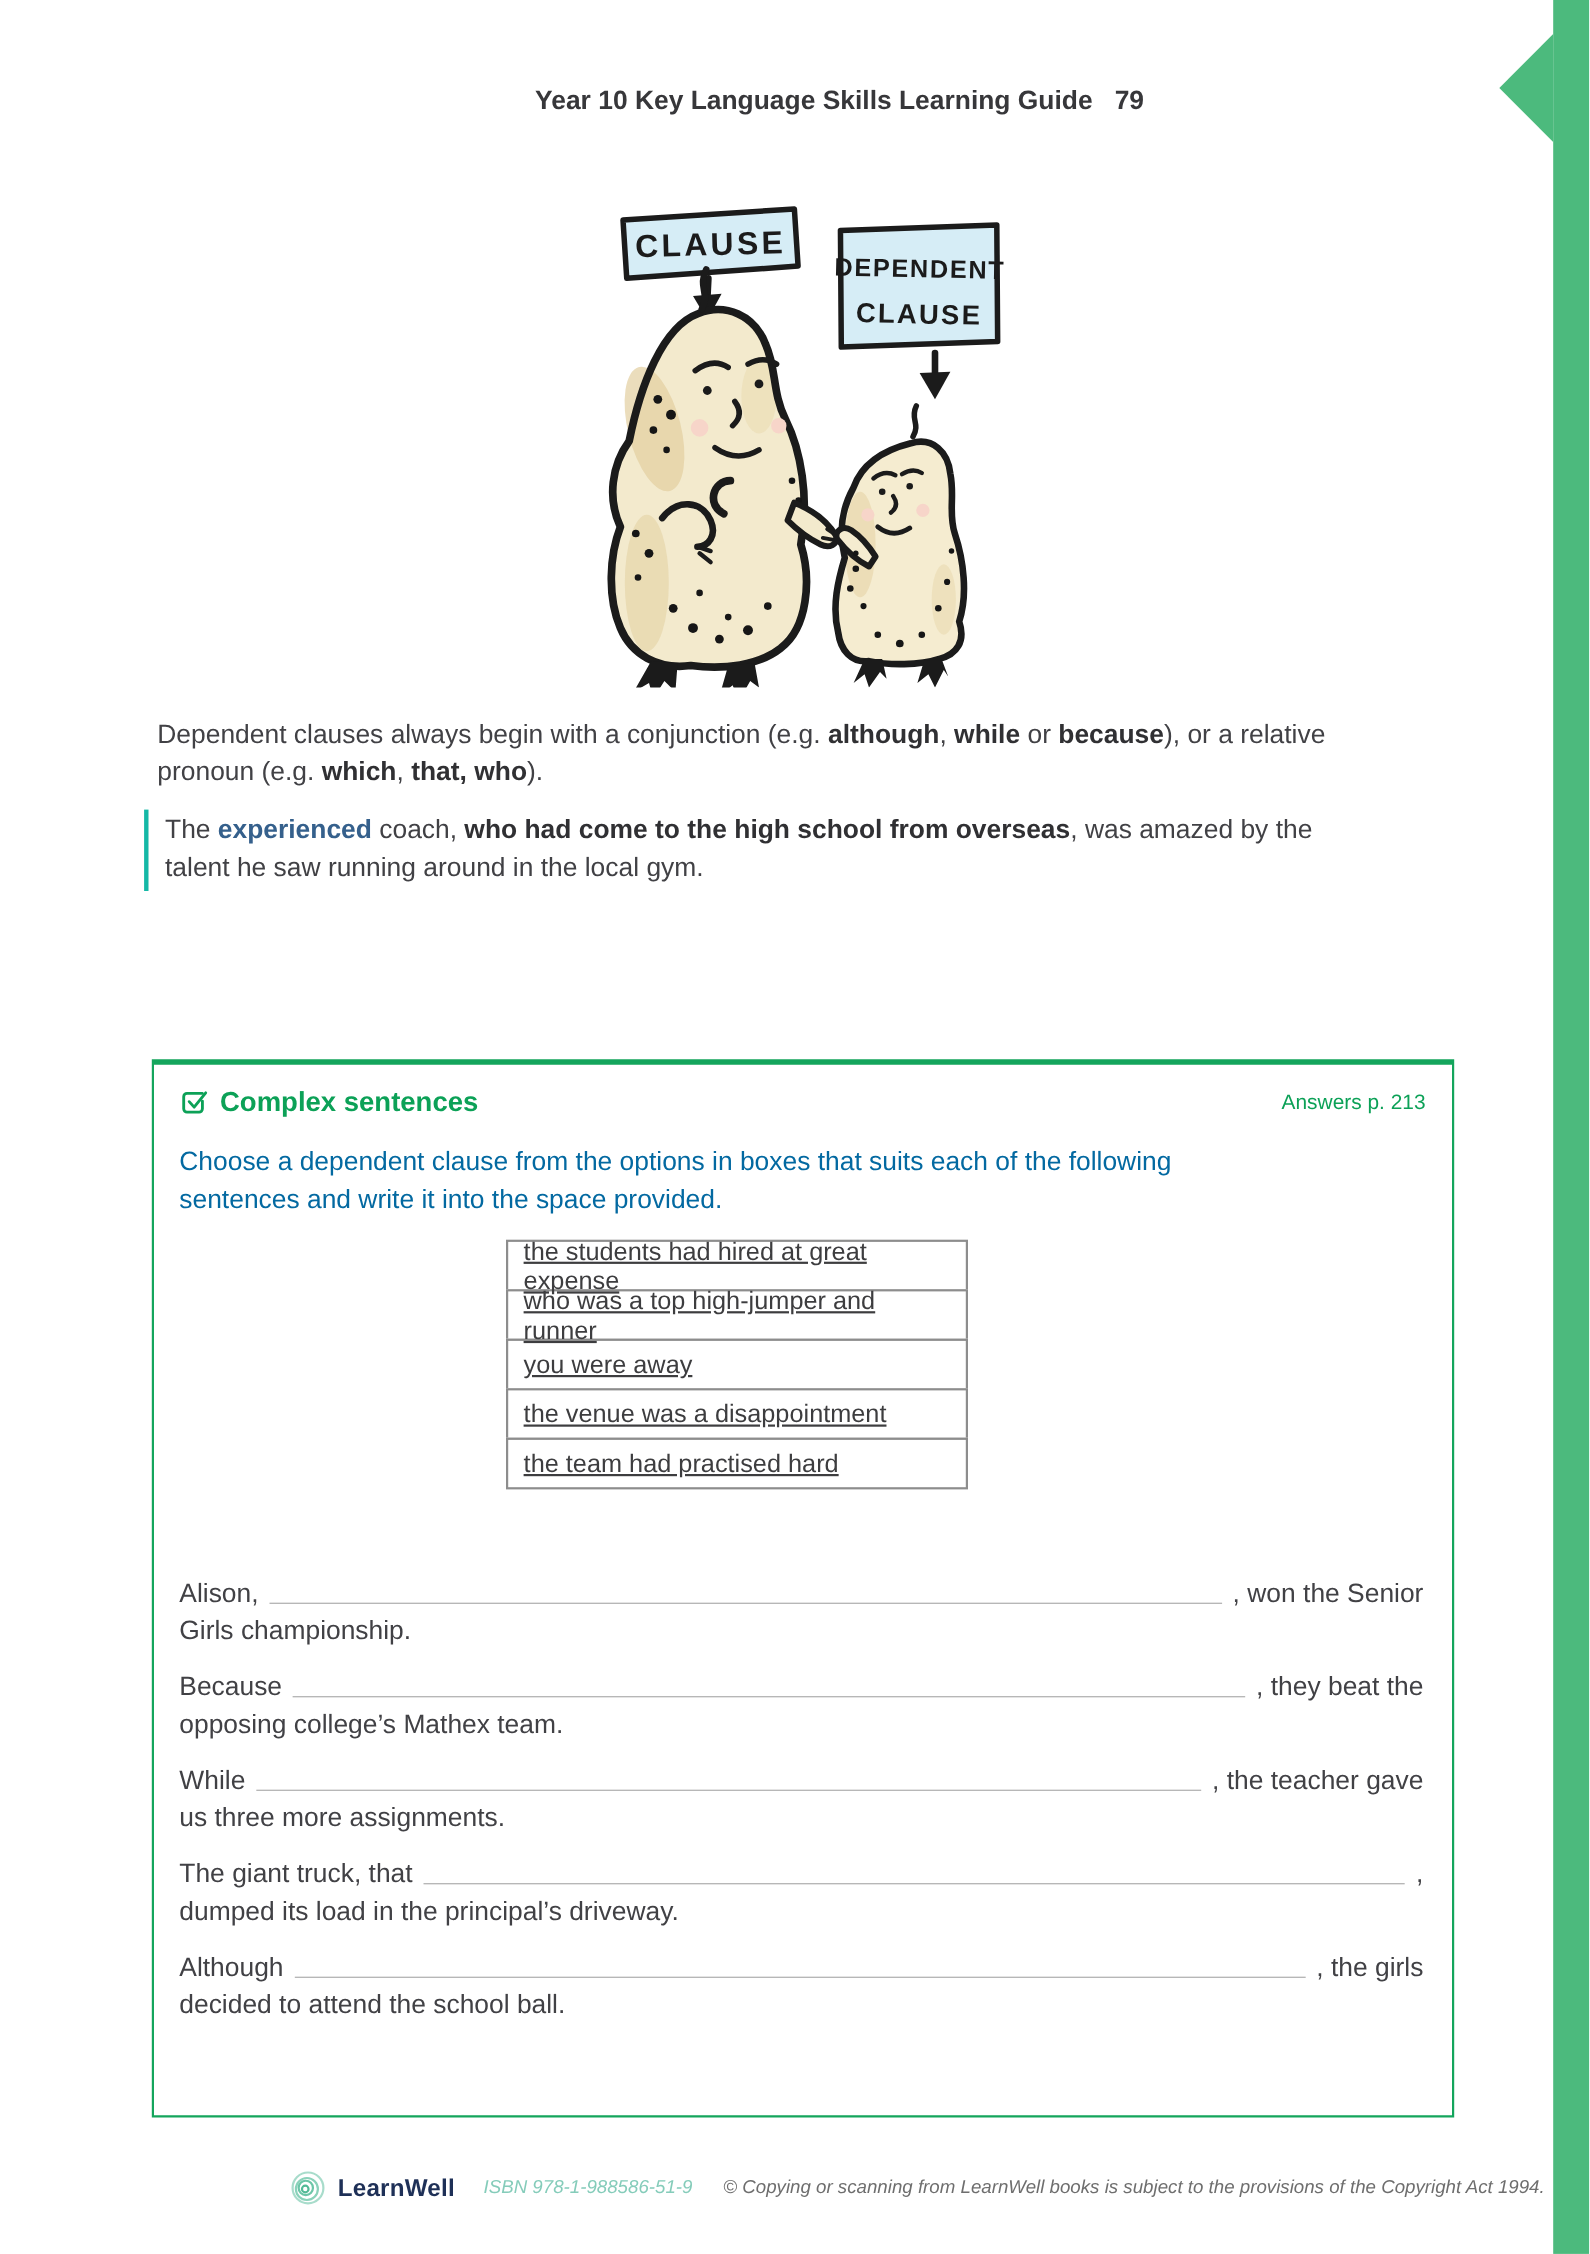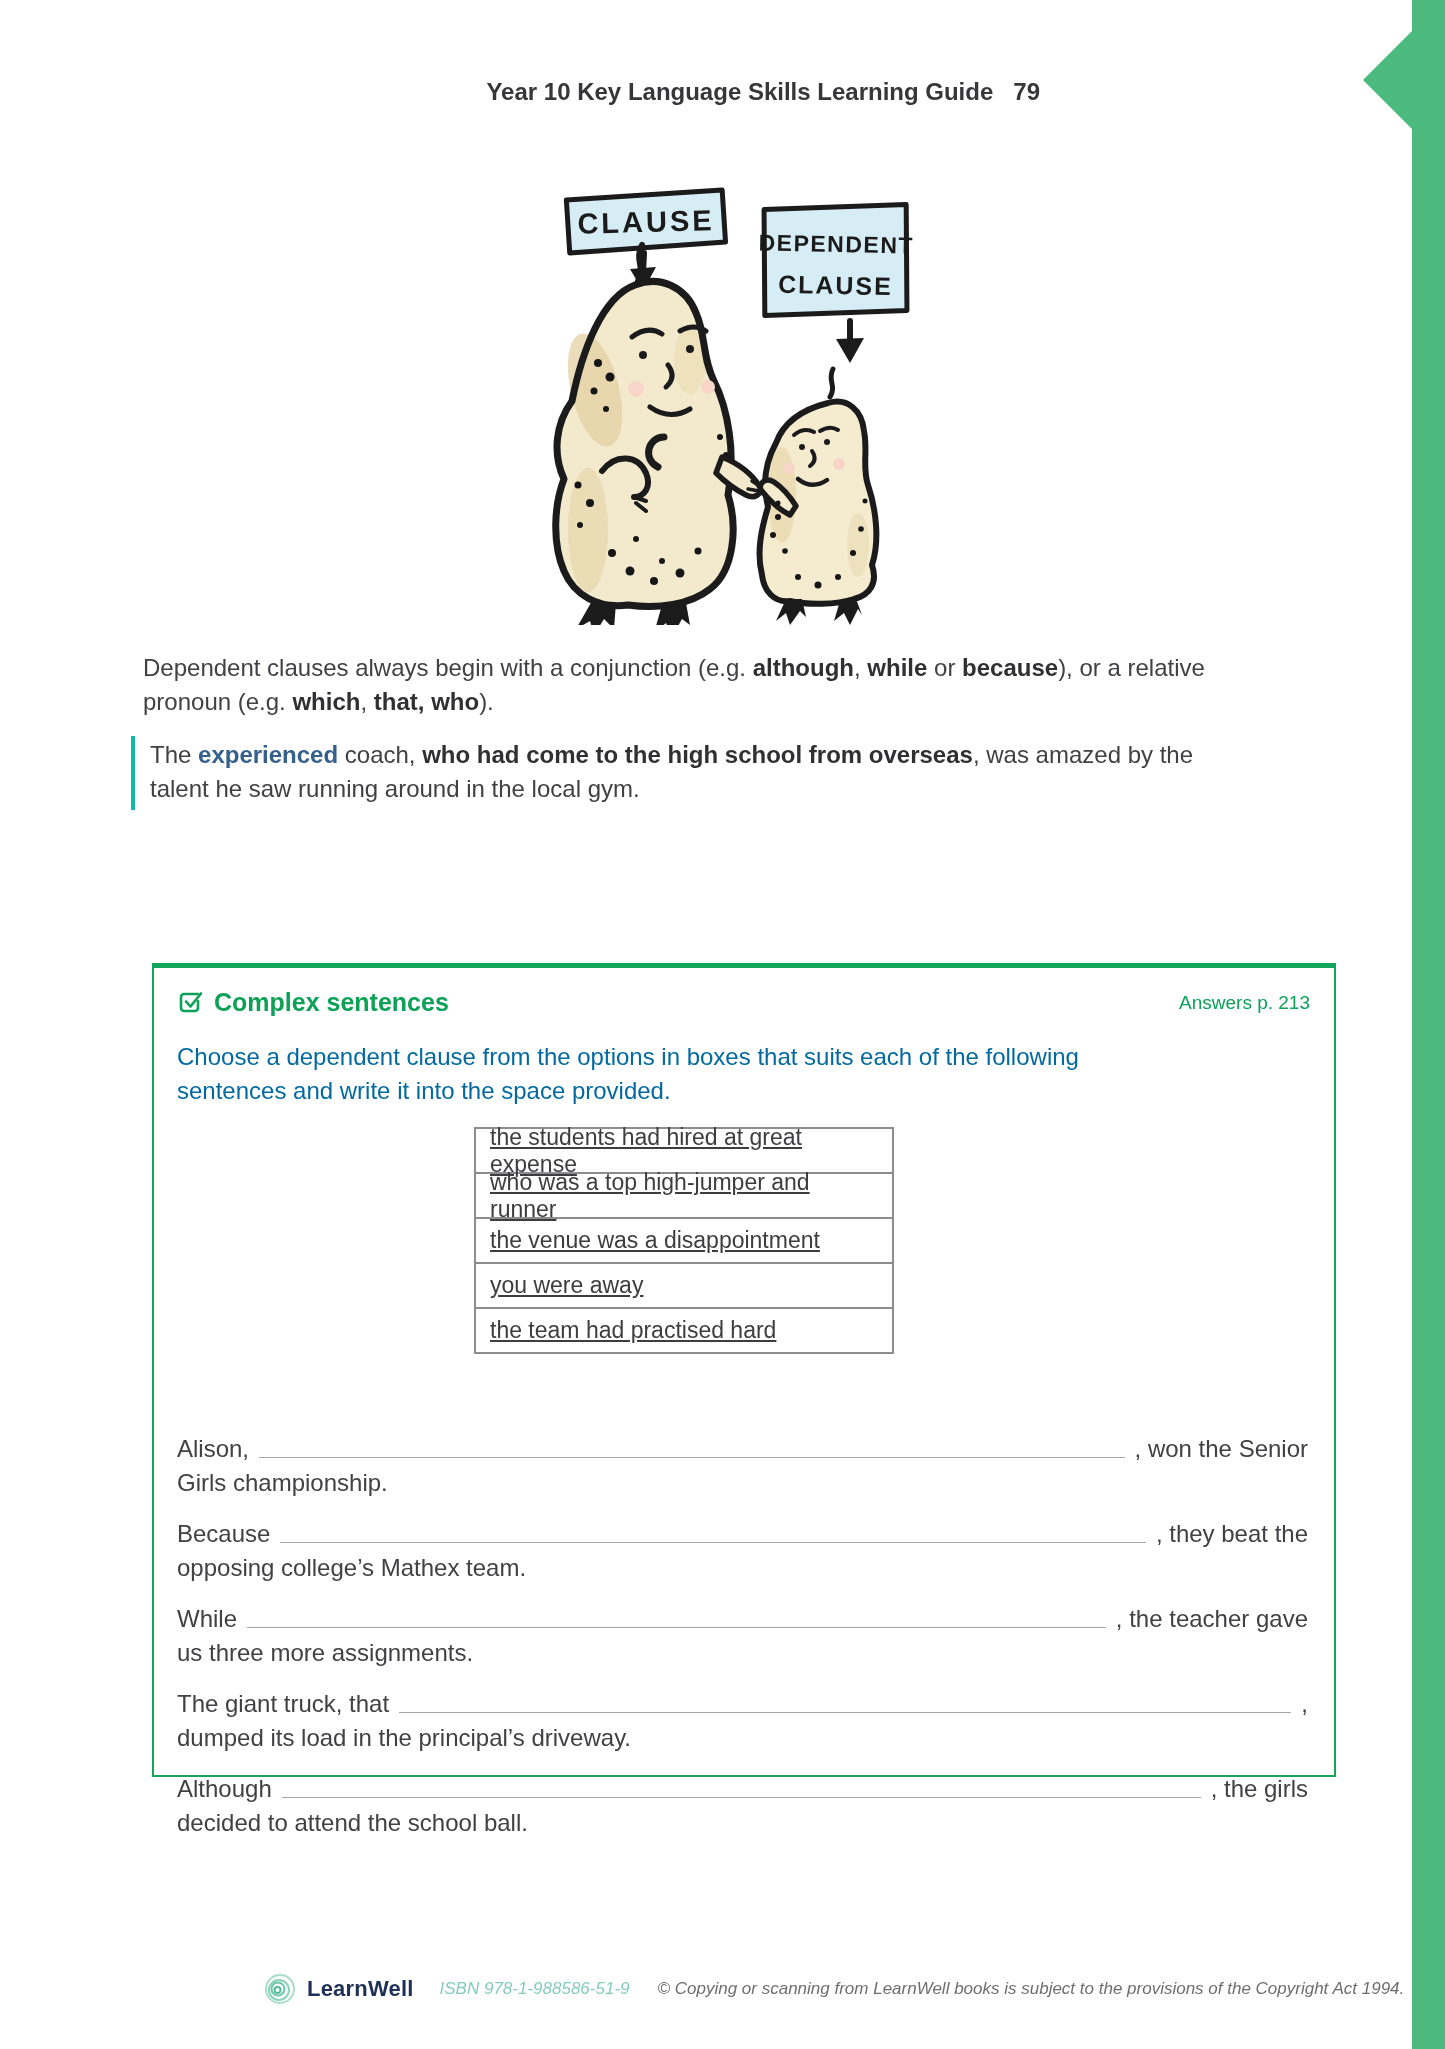--- a/index.html
+++ b/index.html
@@ -24,21 +24,21 @@
   .para { position:absolute; left:143px; width:1140px; font-size:24px; line-height:34px; margin:0; color:#414145; }
   .p1 { top:651px; }
   .p2 { top:841px; }
   b { color:#303033; }
 
   .quote { position:absolute; top:736px; left:131px; width:1100px;
     border-left:4px solid #14b8a6; padding:2px 0 4px 15px;
     font-size:24px; line-height:34px; color:#414145; }
   .quote .hl { color:#35608c; font-weight:bold; }
 
-  .exercise-box { position:absolute; top:963px; left:152px; width:1184px; height:814px;
+  .exercise-box { position:absolute; top:963px; left:138px; width:1184px; height:962px;
     box-sizing:border-box; border:2px solid #14a55c; border-top-width:5px; background:#fff; }
   .ex-header { position:absolute; top:20px; left:22px; right:24px; display:flex; align-items:center; }
   .check-icon svg { display:block; }
   .ex-title { font-size:25px; font-weight:bold; color:#0ca157; margin:0 0 0 10px; }
   .answers-ref { margin-left:auto; font-size:19px; color:#0ca157; }
 
   .instructions { position:absolute; top:72px; left:23px; width:930px;
     font-size:24px; line-height:34px; margin:0; color:#0369a1; }
 
   .options { position:absolute; top:159px; left:320px; width:420px; }
@@ -183,22 +183,22 @@
       </span>
       <h2 class="ex-title">Complex sentences</h2>
       <span class="answers-ref">Answers p. 213</span>
     </div>
 
     <p class="instructions">Choose a dependent clause from the options in boxes that suits each of the following sentences and write it into the space provided.</p>
 
     <div class="options">
       <div class="option">the students had hired at great expense</div>
       <div class="option">who was a top high-jumper and runner</div>
+      <div class="option">you were away</div>
       <div class="option">the venue was a disappointment</div>
-      <div class="option">you were away</div>
       <div class="option">the team had practised hard</div>
     </div>
 
     <div class="sentences">
       <div class="sentence">
         <div class="row">
             <span class="pre">Alison,</span>
             <span class="blank"></span>
             <span class="suf">, won the Senior</span>
           </div>

